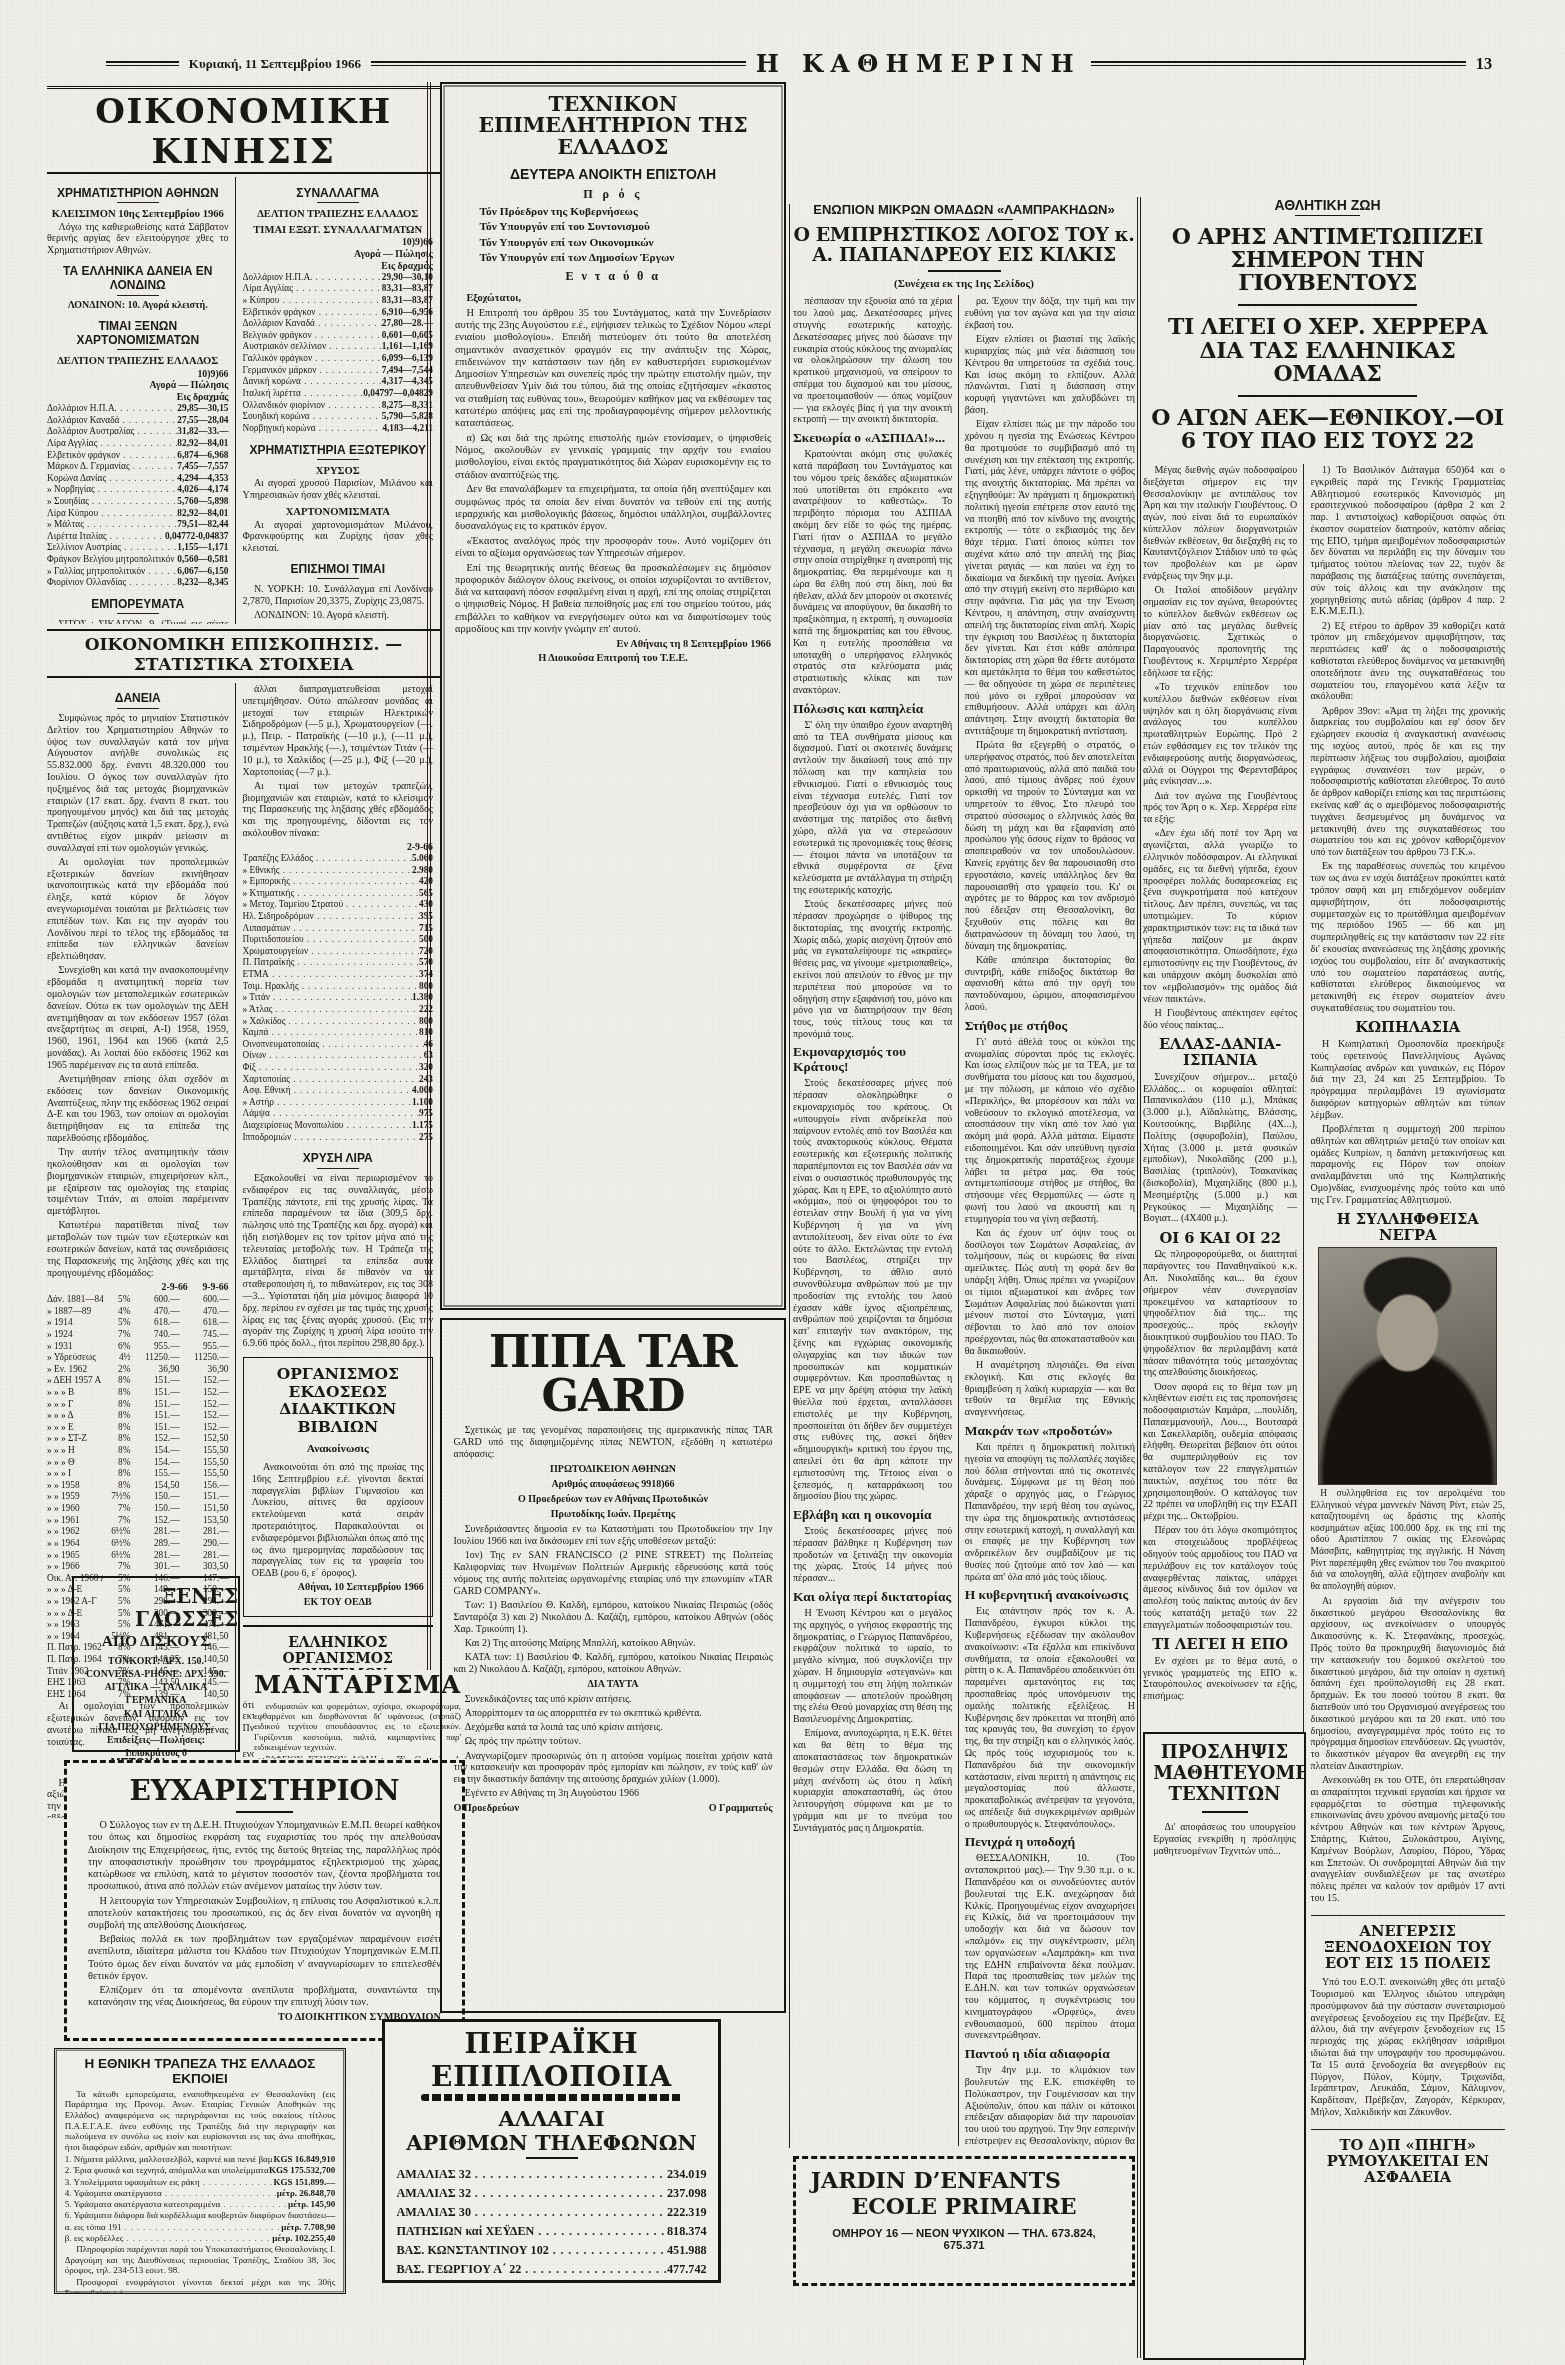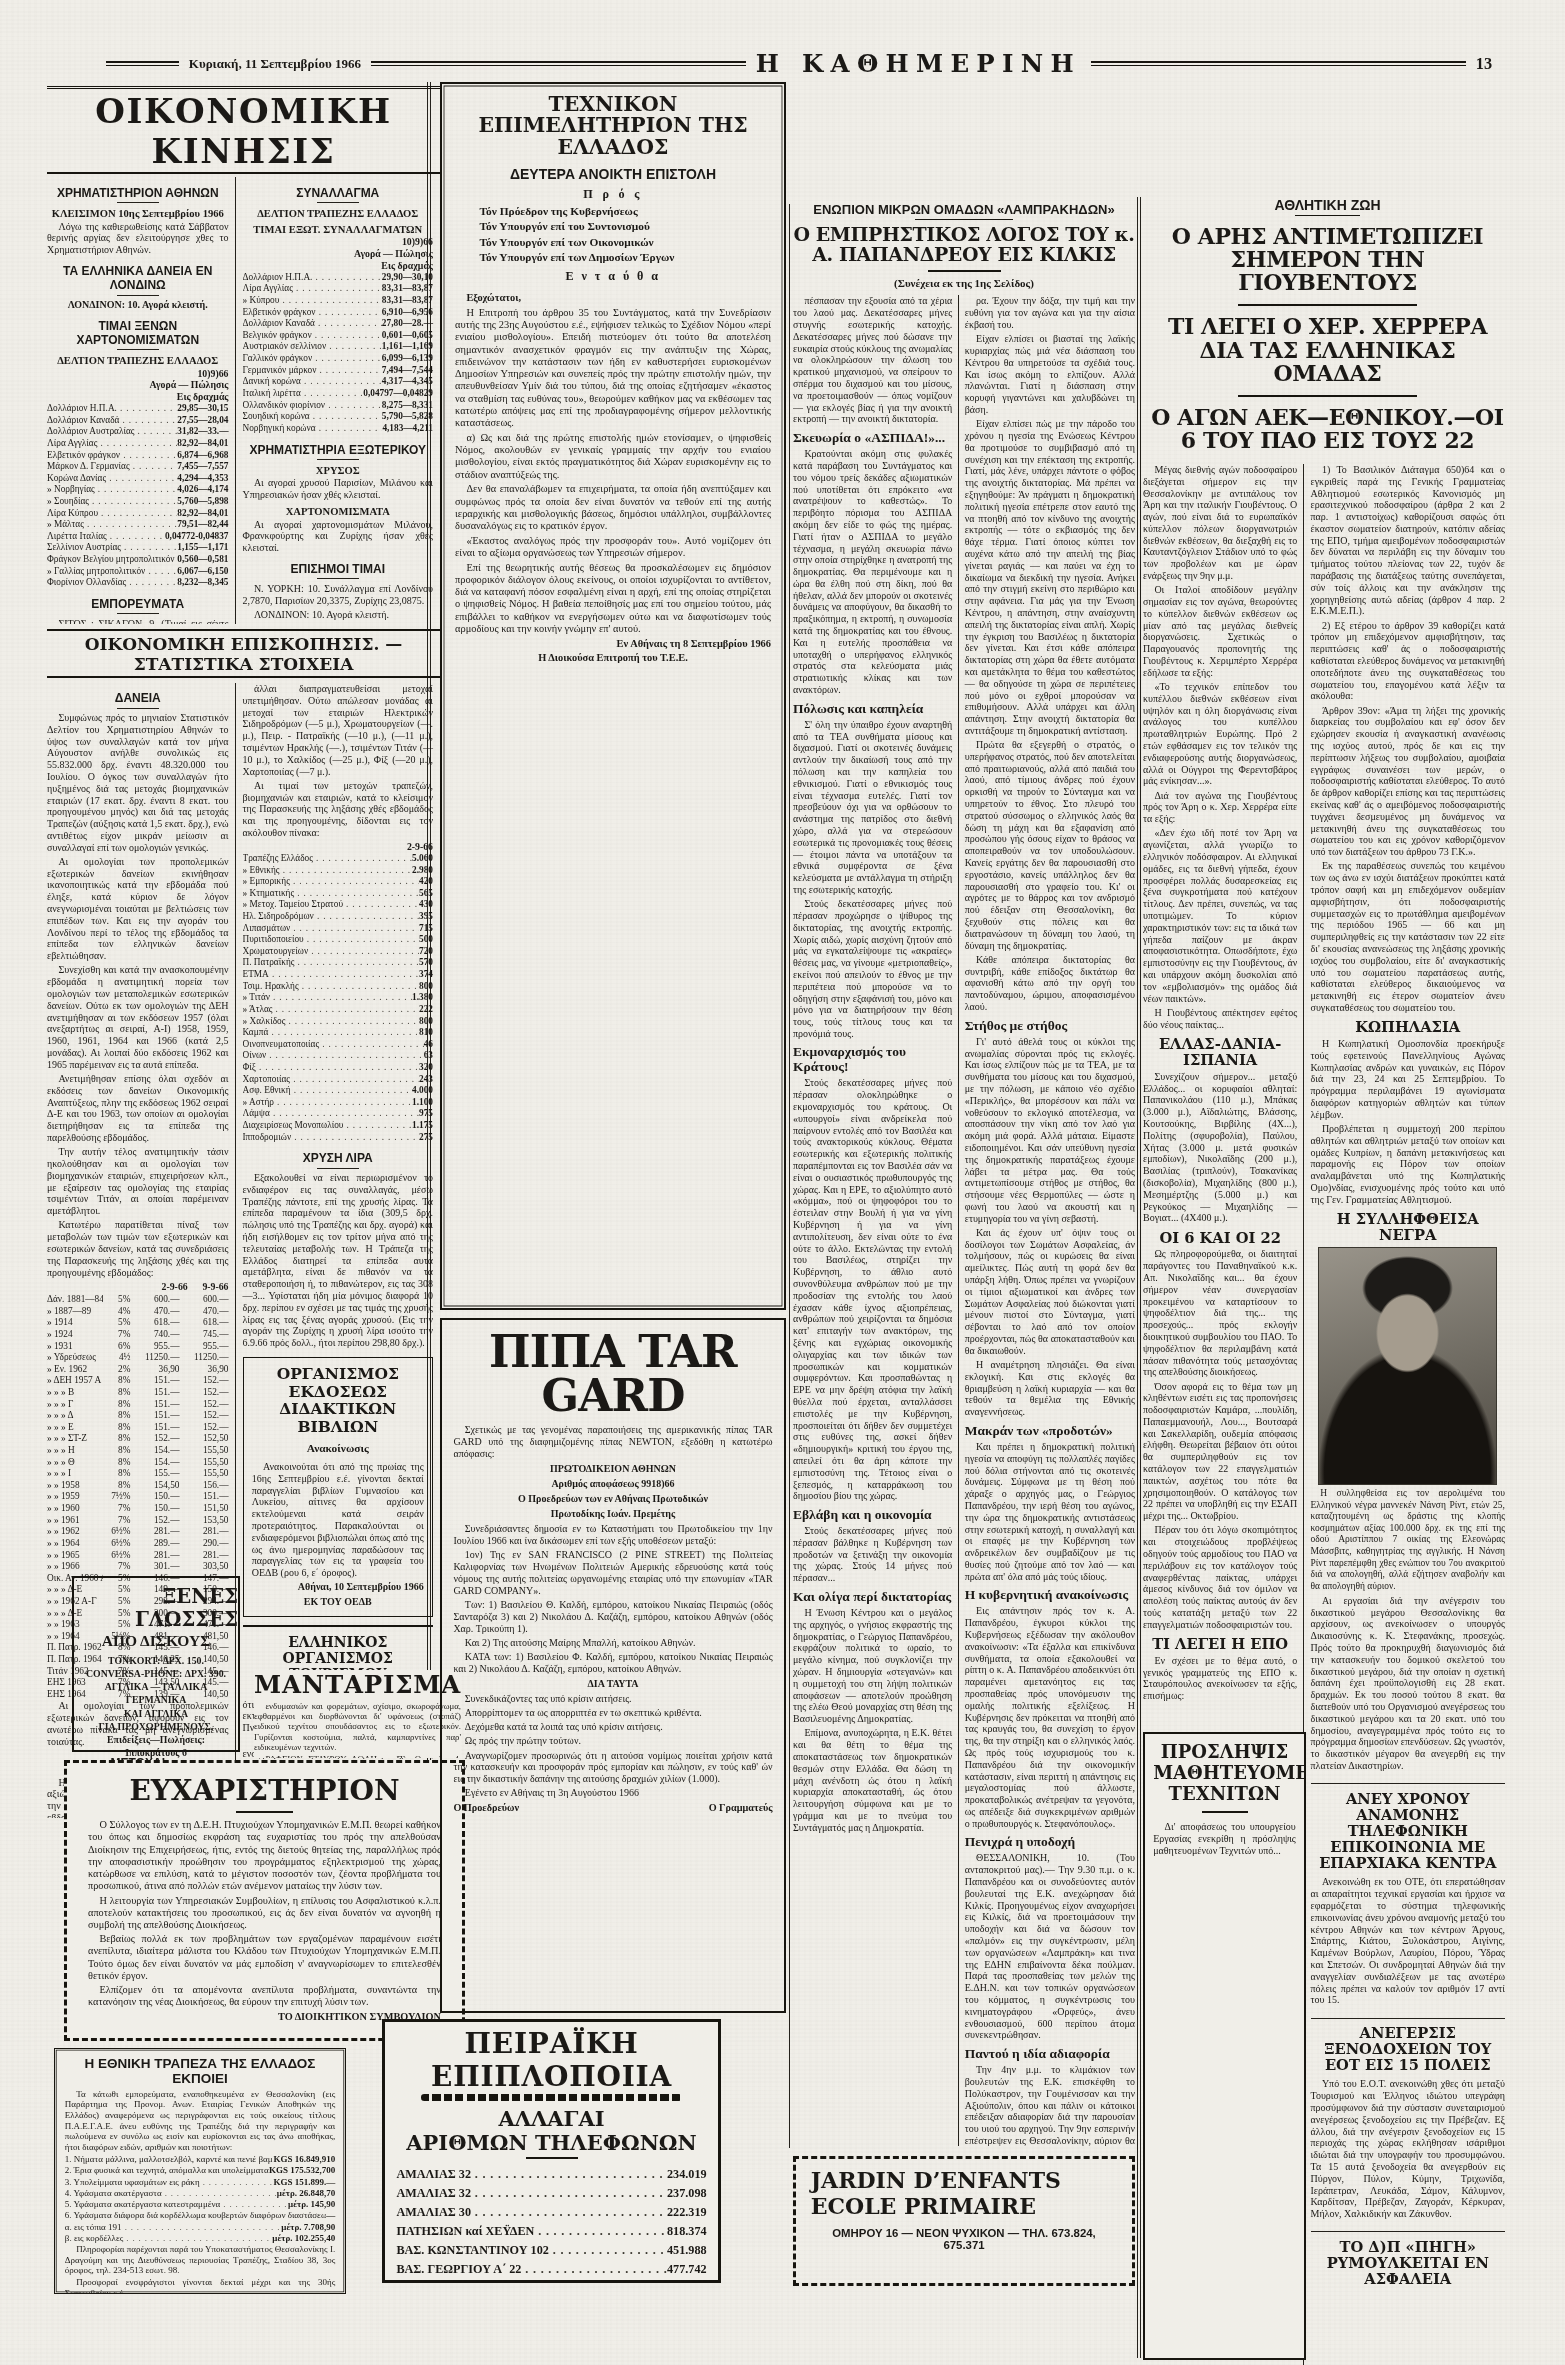--- a/index.html
+++ b/index.html
@@ -94,21 +94,21 @@
   .pol .head{font-family:"DejaVu Serif",serif;text-align:center;font-weight:bold;font-size:19px;line-height:1.05;letter-spacing:-0.4px;}
   .pol .head::after{content:"";display:block;width:73px;margin:4.9px auto;border-bottom:2.4px solid #17150f;}
   .pol .cont{text-align:center;font-weight:bold;font-size:11px;margin-bottom:6.5px;}
   .pol-cols{display:flex;height:1851px;overflow:hidden;}
   .pol-cols .pcA{width:166px;padding-right:5.7px;border-right:0.8px solid #24211b;}
   .pol-cols .pcB{width:176px;padding-left:5.7px;}
   .pol h4{font-size:13.5px;font-family:"Liberation Serif",serif;font-weight:bold;}
   
   .jard{position:absolute;left:793px;top:2156px;width:342px;height:130px;border:3.3px dashed #17150f;padding:8.2px 14.7px;overflow:hidden;}
   .jard .l1{font-family:"DejaVu Serif",serif;font-weight:bold;font-size:22px;text-align:left;}
-  .jard .l2{font-family:"DejaVu Serif",serif;font-weight:bold;font-size:22px;text-align:left;}
+  .jard .l2{font-family:"DejaVu Serif",serif;font-weight:bold;font-size:22px;text-align:center;}
   .jard .l3{font-family:"Liberation Sans",sans-serif;font-weight:bold;font-size:11.4px;text-align:center;margin-top:8.2px;}
   
   .spo{position:absolute;left:1143px;top:197px;width:369px;height:2168px;overflow:hidden;}
   .spo .kick{text-align:center;font-family:"Liberation Sans",sans-serif;font-weight:bold;font-size:14px;}
   .spo .kick::after{content:"";display:block;width:65px;margin:2.4px auto 8.2px;border-bottom:1.6px solid #17150f;}
   .spo .h1{font-family:"DejaVu Serif",serif;font-weight:bold;text-align:center;font-size:22px;line-height:1.05;letter-spacing:-0.4px;}
   .spo .sep{width:179px;margin:9.8px auto;border-bottom:2.4px solid #17150f;}
   .spo-cols{display:flex;margin-top:11.4px;height:1957px;overflow:hidden;}
   .spo-cols .scA{width:161px;padding-right:5.7px;border-right:0.8px solid #24211b;}
   .spo-cols .scB{width:201px;padding-left:6.5px;}
@@ -912,21 +912,20 @@
           <p data-name="body-paragraph">2) Εξ ετέρου το άρθρον 39 καθορίζει κατά τρόπον μη επιδεχόμενον αμφισβήτησιν, τας περιπτώσεις καθ' άς ο ποδοσφαιριστής καθίσταται ελεύθερος δυνάμενος να μετακινηθή οποτεδήποτε άνευ της συγκαταθέσεως του σωματείου του, επαγομένου κατά λέξιν τα ακόλουθα:</p>
           <p data-name="body-paragraph">Άρθρον 39ον: «Άμα τη λήξει της χρονικής διαρκείας του συμβολαίου και εφ' όσον δεν εχώρησεν εκουσία ή αναγκαστική ανανέωσις της ισχύος αυτού, πρός δε και εις την περίπτωσιν λήξεως του συμβολαίου, αμοιβαία εγγράφως συναινέσει των μερών, ο ποδοσφαιριστής καθίσταται ελεύθερος. Το αυτό δε άρθρον καθορίζει επίσης και τας περιπτώσεις εκείνας καθ' άς ο αμειβόμενος ποδοσφαιριστής τυγχάνει δεσμευμένος μη δυνάμενος να μετακινηθή άνευ της συγκαταθέσεως του σωματείου του και εις χρόνον καθοριζόμενον υπό των διατάξεων του άρθρου 73 Γ.Κ.».</p>
           <p data-name="body-paragraph">Εκ της παραθέσεως συνεπώς του κειμένου των ως άνω εν ισχύι διατάξεων προκύπτει κατά τρόπον σαφή και μη επιδεχόμενον ουδεμίαν αμφισβήτησιν, ότι ποδοσφαιριστής συμμετασχών εις το πρωτάθλημα αμειβομένων της περιόδου 1965 — 66 και μη συμπεριληφθείς εις την κατάστασιν των 22 είτε δι' εκουσίας ανανεώσεως της ληξάσης χρονικής ισχύος του συμβολαίου, είτε δι' αναγκαστικής υπό του σωματείου παρατάσεως αυτής, καθίσταται ελεύθερος δικαιούμενος να μετακινηθή εις έτερον σωματείον άνευ συγκαταθέσεως του σωματείου του.</p>
           <h4 data-name="subheadline">ΚΩΠΗΛΑΣΙΑ</h4>
           <p data-name="body-paragraph">Η Κωπηλατική Ομοσπονδία προεκήρυξε τούς εφετεινούς Πανελληνίους Αγώνας Κωπηλασίας ανδρών και γυναικών, εις Πόρον διά την 23, 24 και 25 Σεπτεμβρίου. Το πρόγραμμα περιλαμβάνει 19 αγωνίσματα διαφόρων κατηγοριών αθλητών και τύπων λέμβων.</p>
           <p data-name="body-paragraph">Προβλέπεται η συμμετοχή 200 περίπου αθλητών και αθλητριών μεταξύ των οποίων και ομάδες Κυπρίων, η δαπάνη μετακινήσεως και παραμονής εις Πόρον των οποίων αναλαμβάνεται υπό της Κωπηλατικής Ομο)νδίας, ενισχυομένης πρός τούτο και υπό της Γεν. Γραμματείας Αθλητισμού.</p>
           <h4 data-name="subheadline">Η ΣΥΛΛΗΦΘΕΙΣΑ ΝΕΓΡΑ</h4>
           <div class="photo" data-name="arrested-woman-photo"></div>
           <p class="cap" data-name="photo-caption">Η συλληφθείσα εις τον αερολιμένα του Ελληνικού νέγρα μαννεκέν Νάνση Ρίντ, ετών 25, καταζητουμένη ως δράστις της κλοπής κοσμημάτων αξίας 100.000 δρχ. εκ της επί της οδού Αριστίππου 7 οικίας της Ελεονώρας Μάσσβιτς, καθηγητρίας της αγγλικής. Η Νάνση Ρίντ παρεπέμφθη χθες ενώπιον του 7ου ανακριτού διά να απολογηθή, αλλά εζήτησεν αναβολήν και θα απολογηθή αύριον.</p>
           <p data-name="body-paragraph">Αι εργασίαι διά την ανέγερσιν του δικαστικού μεγάρου Θεσσαλονίκης θα αρχίσουν, ως ανεκοίνωσεν ο υπουργός Δικαιοσύνης κ. Κ. Στεφανάκης, προσεχώς. Πρός τούτο θα προκηρυχθή διαγωνισμός διά την κατασκευήν του δομικού σκελετού του δικαστικού μεγάρου, διά την οποίαν η σχετική δαπάνη έχει προϋπολογισθή εις 28 εκατ. δραχμών. Εκ του ποσού τούτου 8 εκατ. θα διατεθούν υπό του Οργανισμού ανεγέρσεως του δικαστικού μεγάρου και τα 20 εκατ. υπό του δημοσίου, αναγεγραμμένα πρός τούτο εις το πρόγραμμα δημοσίων επενδύσεων. Ως γνωστόν, το δικαστικόν μέγαρον θα ανεγερθή εις την πλατείαν Δικαστηρίων.</p>
-          <h4 class="hc" data-name="brief-headline">ΑΝΕΥ ΧΡΟΝΟΥ ΑΝΑΜΟΝΗΣ ΤΗΛΕΦΩΝΙΚΗ ΕΠΙΚΟΙΝΩΝΙΑ ΜΕ ΕΠΑΡΧΙΑΚΑ ΚΕΝΤΡΑ</h4>
           <p data-name="body-paragraph">Ανεκοινώθη εκ του ΟΤΕ, ότι επερατώθησαν αι απαραίτητοι τεχνικαί εργασίαι και ήρχισε να εφαρμόζεται το σύστημα τηλεφωνικής επικοινωνίας άνευ χρόνου αναμονής μεταξύ του κέντρου Αθηνών και των κέντρων Άργους, Σπάρτης, Κιάτου, Ξυλοκάστρου, Αιγίνης, Καμένων Βούρλων, Λαυρίου, Πόρου, Ύδρας και Σπετσών. Οι συνδρομηταί Αθηνών διά την αναγγελίαν συνδιαλέξεων με τας ανωτέρω πόλεις πρέπει να καλούν τον αριθμόν 17 αντί του 15.</p>
           <h4 class="hc" data-name="brief-headline">ΑΝΕΓΕΡΣΙΣ ΞΕΝΟΔΟΧΕΙΩΝ ΤΟΥ ΕΟΤ ΕΙΣ 15 ΠΟΛΕΙΣ</h4>
           <p data-name="body-paragraph">Υπό του Ε.Ο.Τ. ανεκοινώθη χθες ότι μεταξύ Τουρισμού και Έλληνος ιδιώτου υπεγράφη προσύμφωνον διά την σύστασιν συνεταιρισμού ανεγέρσεως ξενοδοχείου εις την Πρέβεζαν. Εξ άλλου, διά την ανέγερσιν ξενοδοχείων εις 15 περιοχάς της χώρας εκλήθησαν ισάριθμοι ιδιώται διά την υπογραφήν του προσυμφώνου. Τα 15 αυτά ξενοδοχεία θα ανεγερθούν εις Πύργον, Πύλον, Κύμην, Τριχωνίδα, Ιεράπετραν, Λευκάδα, Σάμον, Κάλυμνον, Καρδίτσαν, Πρέβεζαν, Ζαγοράν, Κέρκυραν, Μήλον, Χαλκιδικήν και Ζάκυνθον.</p>
           <h4 class="hc" data-name="brief-headline">ΤΟ Δ)Π «ΠΗΓΗ» ΡΥΜΟΥΛΚΕΙΤΑΙ ΕΝ ΑΣΦΑΛΕΙΑ</h4>
         </div>
     </div>
   </section>
 
   <div class="prosl" data-name="apprentice-technicians-box">
     <div class="t1" data-name="apprentice-box-title">ΠΡΟΣΛΗΨΙΣ ΜΑΘΗΤΕΥΟΜΕΝΩΝ ΤΕΧΝΙΤΩΝ</div>

